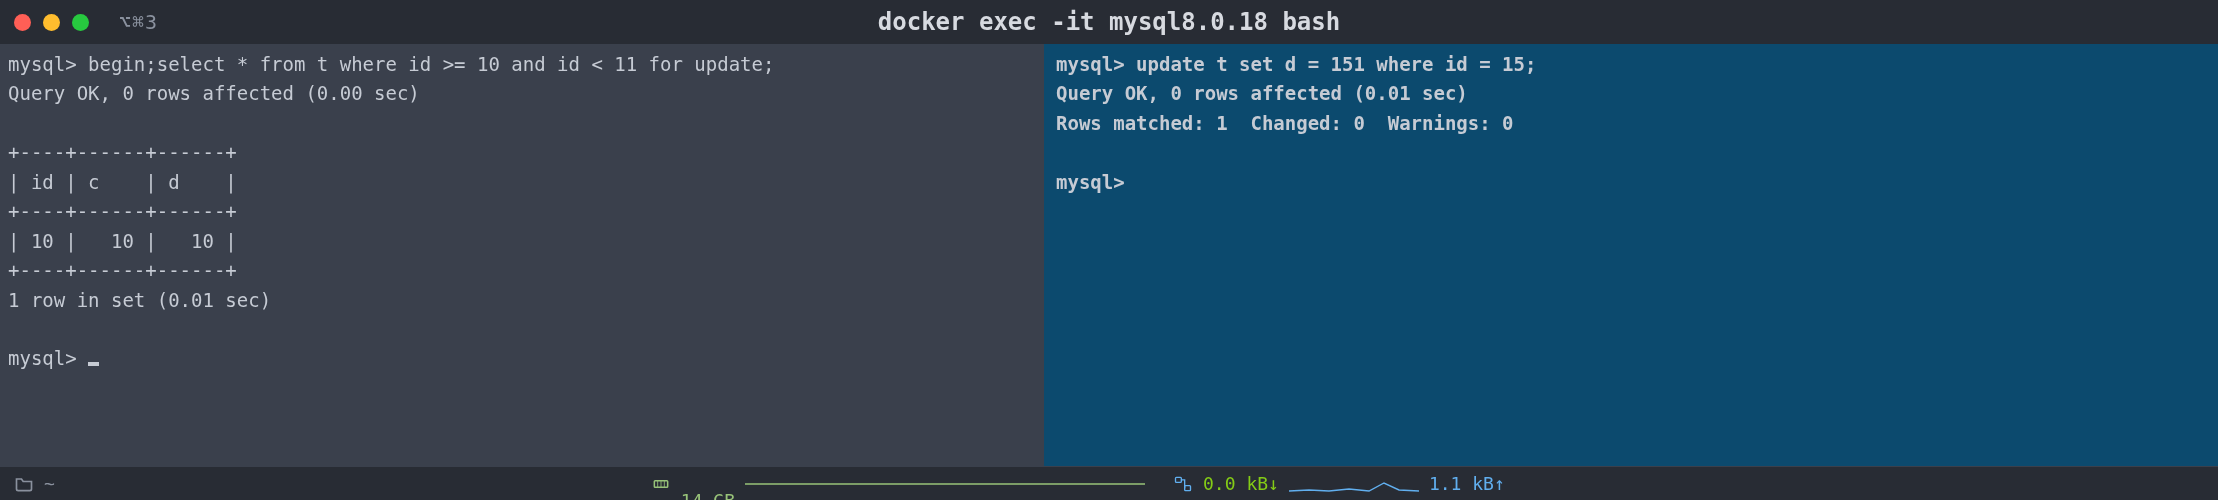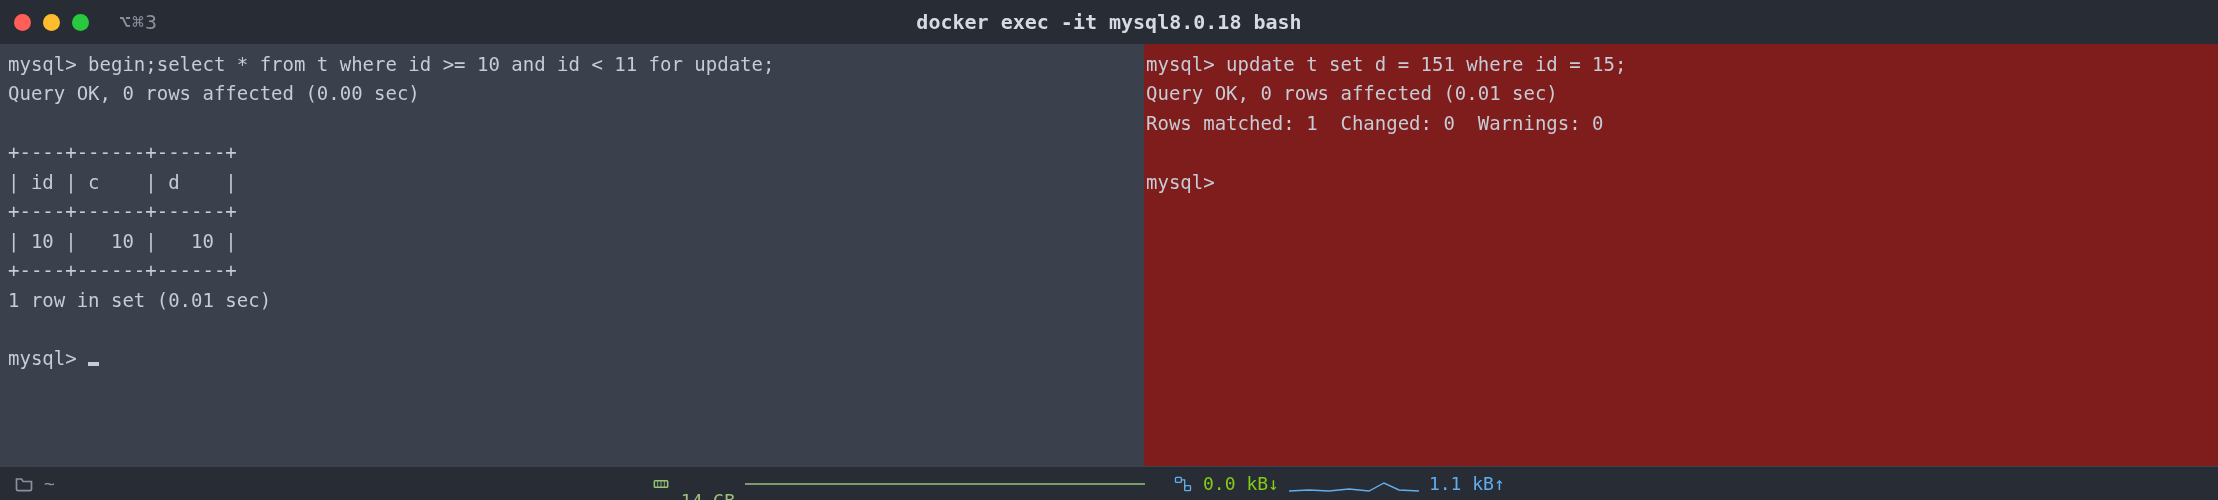--- a/index.html
+++ b/index.html
@@ -32,42 +32,43 @@
     color: #8a919e;
     font-size: 20px;
     letter-spacing: 1px;
   }
   .title-center {
     position: absolute;
     left: 50%;
     transform: translateX(-50%);
     color: #d7dae0;
     font-weight: 600;
-    font-size: 20px;
+    font-size: 24px;
   }
   .panes {
     flex: 1;
     display: flex;
     min-height: 0;
   }
   .pane {
     padding: 6px 8px 6px 8px;
     white-space: pre;
     line-height: 1.55;
     font-size: 19px;
     color: #c6cbd4;
   }
   .pane-left {
-    width: 1144px;
+    width: 1044px;
     background: #3a404c;
   }
   .pane-right {
     flex: 1;
-    background: #7f1d1d;
-    padding-left: 2px;
+    background: #0c4a6e;
+    padding-left: 12px;
+    font-weight: bold;
   }
   .cursor {
     display: inline-block;
     width: 11px;
     height: 4px;
     background: #c6cbd4;
     vertical-align: -1px;
   }
   .statusbar {
     height: 34px;

